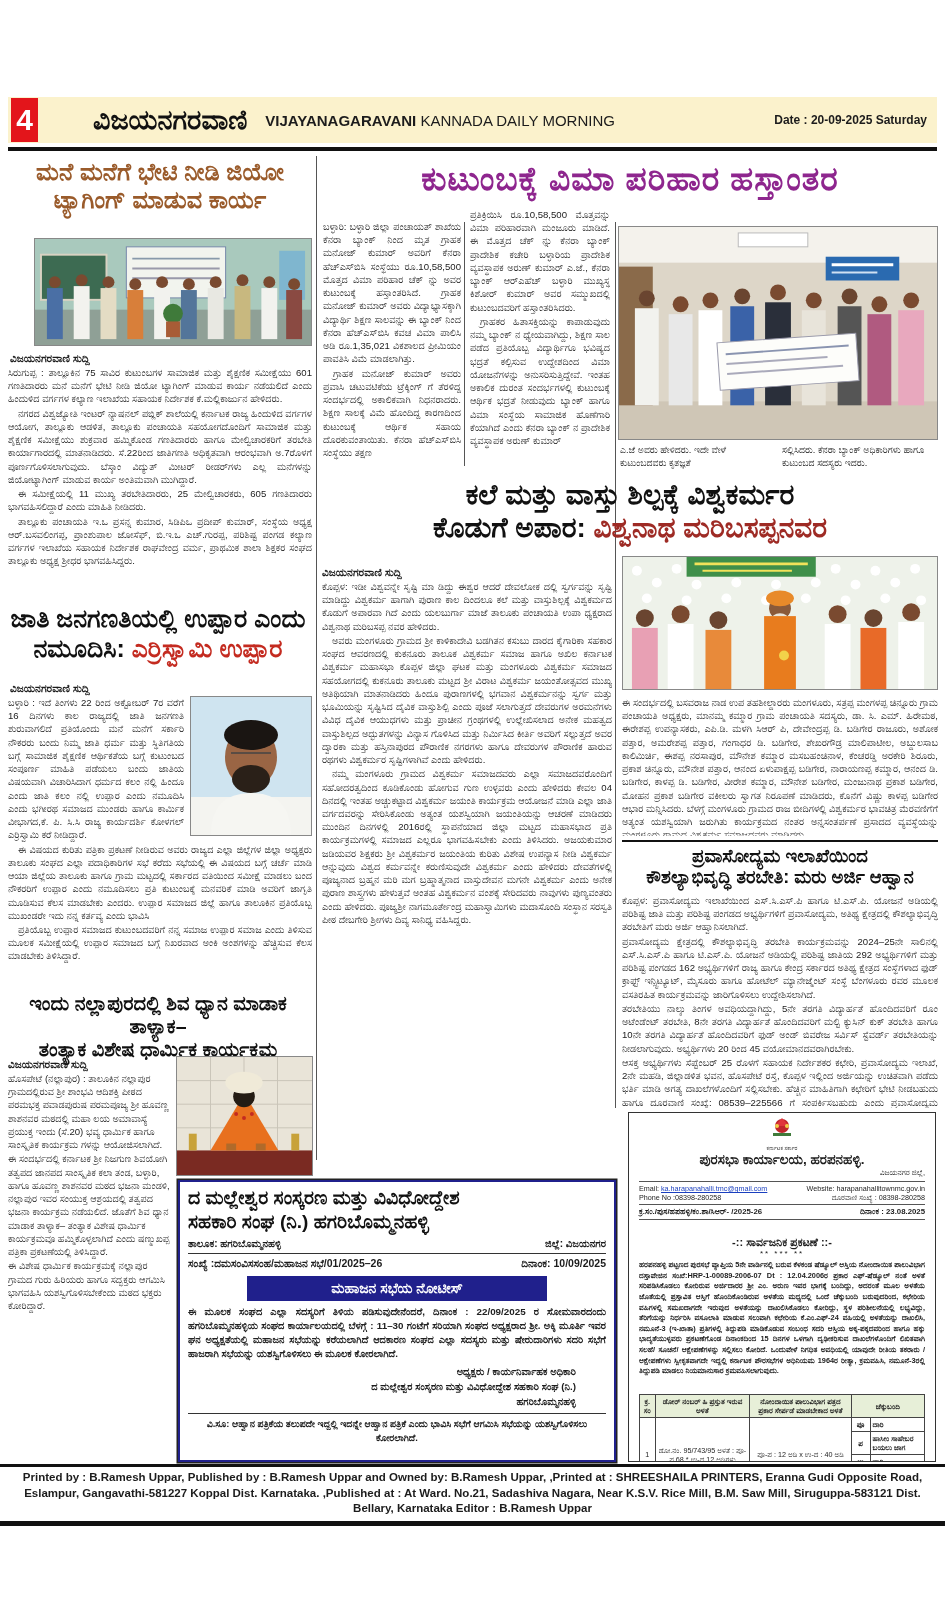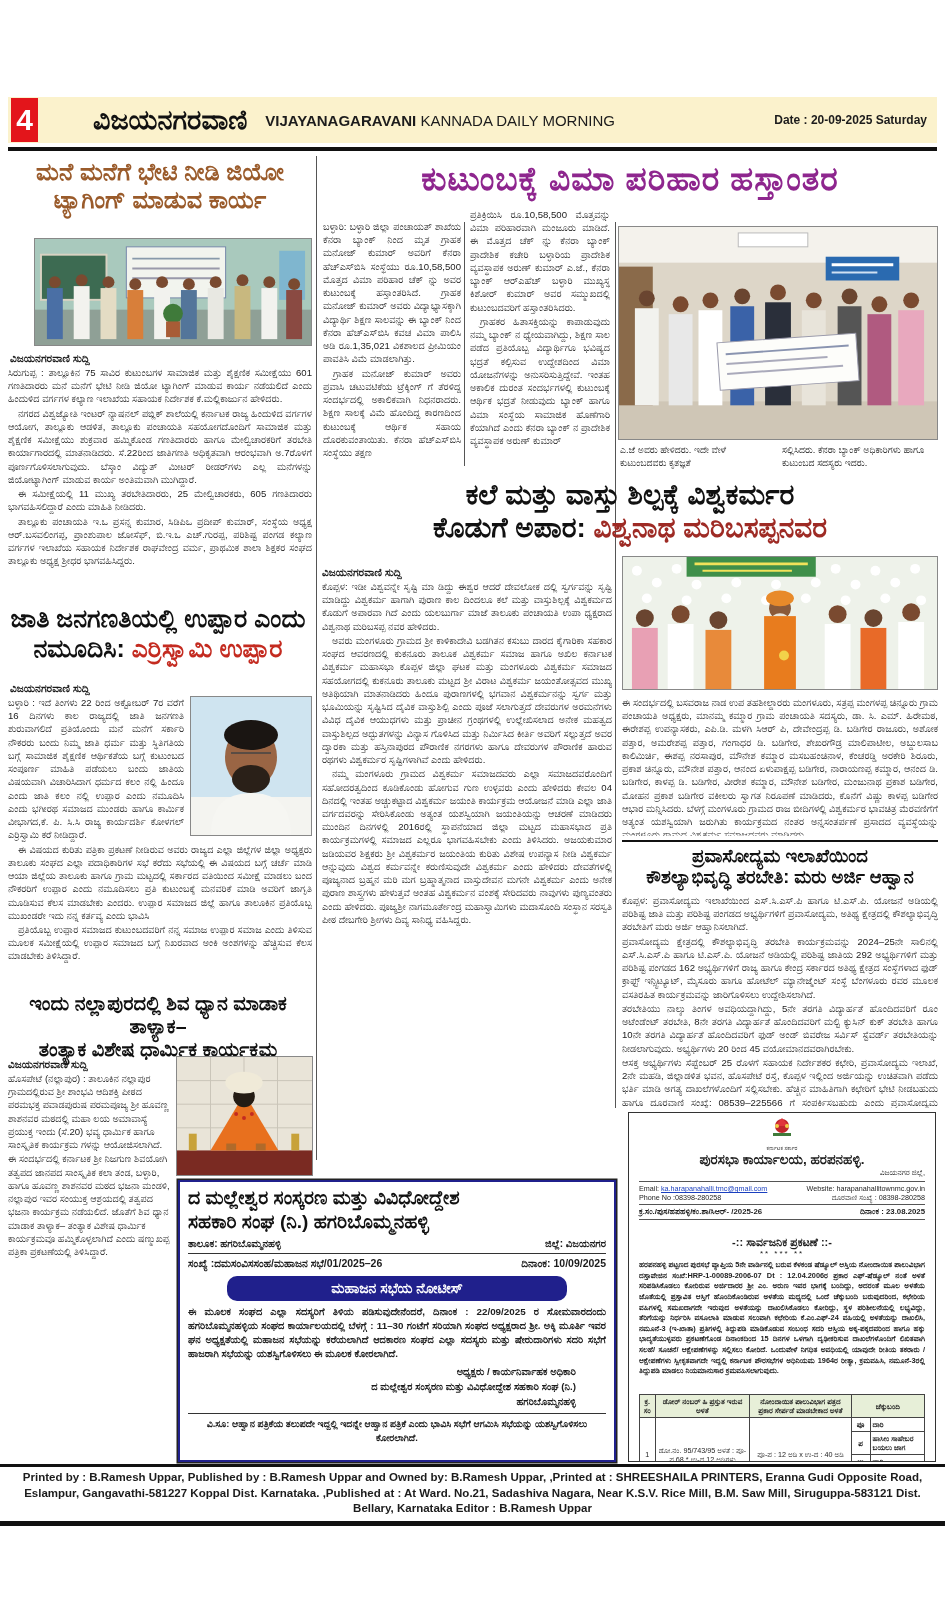--- a/index.html
+++ b/index.html
@@ -27,21 +27,21 @@
   .body-text p.nofirst{text-indent:0;}
   .photo{overflow:hidden;border:1px solid #888;background:#ccc;}
   .photo svg{display:block;width:100%;height:100%;}
   .cap2{font-size:9.3px;line-height:1.4;overflow:hidden;}
   .notice-box{border:2px solid #20208c;box-shadow:0 0 0 1.5px #222;background:#fff;padding:4px 8px;overflow:hidden;}
   .nb-title{font-size:19px;font-weight:bold;text-align:left;line-height:1.25;color:#111;}
   .nb-meta{display:flex;justify-content:space-between;font-size:10px;font-weight:bold;margin-top:4px;}
   .nb-ref{display:flex;justify-content:space-between;font-size:10.5px;font-weight:bold;
           border-top:1px solid #333;margin-top:3px;padding-top:3px;}
   .nb-banner{background:#20208c;color:#fff;font-weight:bold;font-size:14px;text-align:center;
-             width:340px;margin:6px auto 4px auto;padding:4px 0;border-radius:10px;}
+             width:300px;margin:6px auto 4px auto;padding:4px 0;}
   .nb-body{font-size:9.8px;line-height:1.45;text-align:justify;font-weight:bold;color:#222;}
   .nb-sign{text-align:right;font-size:9.8px;font-weight:bold;line-height:1.5;padding-right:30px;margin-top:4px;}
   .nb-ps{border-top:1px solid #333;margin-top:4px;padding-top:3px;text-align:center;
          font-size:9.4px;font-weight:bold;line-height:1.4;}
   .gov-box{border:1.5px solid #333;background:#fff;padding:4px 10px;overflow:hidden;}
   .gov-office{font-size:13.5px;font-weight:bold;text-align:center;}
   .gov-district{font-size:7.5px;text-align:right;}
   .gov-contact{display:flex;justify-content:space-between;font-size:7.2px;
                border-top:1px solid #555;border-bottom:1px solid #555;margin-top:3px;padding:2px 0;}
   .gov-contact .email{color:#1a3fbf;text-decoration:underline;}
@@ -174,20 +174,21 @@
         <circle cx="76" cy="58" r="2" fill="#c42b20"></circle>
       <rect x="12" y="78" width="8" height="17" fill="#c8a23a"></rect>
       <rect x="116" y="78" width="8" height="17" fill="#c8a23a"></rect>
       <rect x="50" y="88" width="10" height="7" fill="#b06a2a"></rect>
         <rect x="80" y="88" width="10" height="7" fill="#b06a2a"></rect>
     </svg>
   </div>
   <div class="abs body-text" style="left:8px;top:1072px;width:164px;height:368px;text-align:left;">
     <p class="nofirst">ಹೊಸಪೇಟೆ (ನಲ್ಲಾಪುರ) : ತಾಲೂಕಿನ ನಲ್ಲಾಪುರ ಗ್ರಾಮದಲ್ಲಿರುವ ಶ್ರೀ ಶಾಂಭವಿ ಆದಿಶಕ್ತಿ ಪೀಠದ ಪರಮಭಕ್ತ ಪವಾಡಪುರುಷ ಪರಮಪೂಜ್ಯ ಶ್ರೀ ಹೂವಣ್ಣ ಶಾಶನವರ ಮಠದಲ್ಲಿ ಮಹಾ ಲಯ ಅಮಾವಾಸ್ಯೆ ಪ್ರಯುಕ್ತ ಇಂದು (ಸೆ.20) ಭವ್ಯ ಧಾರ್ಮಿಕ ಹಾಗೂ ಸಾಂಸ್ಕೃತಿಕ ಕಾರ್ಯಕ್ರಮ ಗಳನ್ನು ಆಯೋಜಿಸಲಾಗಿದೆ.</p>
     <p class="nofirst">ಈ ಸಂದರ್ಭದಲ್ಲಿ ಕರ್ನಾಟಕ ಶ್ರೀ ನಿಜಗುಣ ಶಿವಯೋಗಿ ತತ್ವಪದ ಜಾನಪದ ಸಾಂಸ್ಕೃತಿಕ ಕಲಾ ತಂಡ, ಬಳ್ಳಾರಿ, ಹಾಗೂ ಹೂವಣ್ಣ ಶಾಶನವರ ಮಠದ ಭಜನಾ ಮಂಡಳಿ, ನಲ್ಲಾಪುರ ಇವರ ಸಂಯುಕ್ತ ಆಶ್ರಯದಲ್ಲಿ ತತ್ವಪದ ಭಜನಾ ಕಾರ್ಯಕ್ರಮ ನಡೆಯಲಿದೆ. ಜೊತೆಗೆ ಶಿವ ಧ್ಯಾನ ಮಾಡಾಕ ತಾಳ್ಯಾಕ– ತಂತ್ಯಾಕ ವಿಶೇಷ ಧಾರ್ಮಿಕ ಕಾರ್ಯಕ್ರಮವೂ ಹಮ್ಮಿಕೊಳ್ಳಲಾಗಿದೆ ಎಂದು ಷಣ್ಮುಖಪ್ಪ ಪತ್ರಿಕಾ ಪ್ರಕಟಣೆಯಲ್ಲಿ ತಿಳಿಸಿದ್ದಾರೆ.</p>
+    <p class="nofirst">ಈ ವಿಶೇಷ ಧಾರ್ಮಿಕ ಕಾರ್ಯಕ್ರಮಕ್ಕೆ ನಲ್ಲಾಪುರ ಗ್ರಾಮದ ಗುರು ಹಿರಿಯರು ಹಾಗೂ ಸದ್ಭಕ್ತರು ಆಗಮಿಸಿ ಭಾಗವಹಿಸಿ ಯಶಸ್ವಿಗೊಳಿಸಬೇಕೆಂದು ಮಠದ ಭಕ್ತರು ಕೋರಿದ್ದಾರೆ.</p>
   </div>
 
   <div class="abs headline hl-purple" style="left:322px;top:160px;width:616px;height:50px;">ಕುಟುಂಬಕ್ಕೆ ವಿಮಾ ಪರಿಹಾರ ಹಸ್ತಾಂತರ</div>
   <div class="abs body-text" style="left:323px;top:220px;width:138px;height:248px;">
     <p class="nofirst">ಬಳ್ಳಾರಿ: ಬಳ್ಳಾರಿ ಜಿಲ್ಲಾ ಪಂಚಾಯತ್ ಶಾಖೆಯ ಕೆನರಾ ಬ್ಯಾಂಕ್ ನಿಂದ ಮೃತ ಗ್ರಾಹಕ ಮನೋಜ್ ಕುಮಾರ್ ಅವರಿಗೆ ಕೆನರಾ ಹೆಚ್‌ಎಸ್‌ಬಿಸಿ ಸಂಸ್ಥೆಯು ರೂ.10,58,500 ಮೊತ್ತದ ವಿಮಾ ಪರಿಹಾರ ಚೆಕ್ ನ್ನು ಅವರ ಕುಟುಂಬಕ್ಕೆ ಹಸ್ತಾಂತರಿಸಿದೆ. ಗ್ರಾಹಕ ಮನೋಜ್ ಕುಮಾರ್ ಅವರು ವಿದ್ಯಾಭ್ಯಾಸಕ್ಕಾಗಿ ವಿದ್ಯಾರ್ಥಿ ಶಿಕ್ಷಣ ಸಾಲವನ್ನು ಈ ಬ್ಯಾಂಕ್ ನಿಂದ ಕೆನರಾ ಹೆಚ್‌ಎಸ್‌ಬಿಸಿ ಕವಚ ವಿಮಾ ಪಾಲಿಸಿ ಅಡಿ ರೂ.1,35,021 ವಿಕಶಾಲದ ಪ್ರೀಮಿಯಂ ಪಾವತಿಸಿ ವಿಮೆ ಮಾಡಲಾಗಿತ್ತು.</p>
     <p>ಗ್ರಾಹಕ ಮನೋಜ್ ಕುಮಾರ್ ಅವರು ಪ್ರವಾಸಿ ಚಟುವಟಿಕೆಯ ಟ್ರೆಕ್ಕಿಂಗ್ ಗೆ ತೆರಳಿದ್ದ ಸಂದರ್ಭದಲ್ಲಿ ಅಕಾಲಿಕವಾಗಿ ನಿಧನರಾದರು. ಶಿಕ್ಷಣ ಸಾಲಕ್ಕೆ ವಿಮೆ ಹೊಂದಿದ್ದ ಕಾರಣದಿಂದ ಕುಟುಂಬಕ್ಕೆ ಆರ್ಥಿಕ ಸಹಾಯ ದೊರಕುವಂತಾಯಿತು. ಕೆನರಾ ಹೆಚ್‌ಎಸ್‌ಬಿಸಿ ಸಂಸ್ಥೆಯು ತಕ್ಷಣ</p>
   </div>
   <div class="abs body-text" style="left:470px;top:208px;width:140px;height:248px;">
     <p class="nofirst">ಪ್ರತಿಕ್ರಿಯಿಸಿ ರೂ.10,58,500 ಮೊತ್ತವನ್ನು ವಿಮಾ ಪರಿಹಾರವಾಗಿ ಮಂಜೂರು ಮಾಡಿದೆ. ಈ ಮೊತ್ತದ ಚೆಕ್ ನ್ನು ಕೆನರಾ ಬ್ಯಾಂಕ್ ಪ್ರಾದೇಶಿಕ ಕಚೇರಿ ಬಳ್ಳಾರಿಯ ಪ್ರಾದೇಶಿಕ ವ್ಯವಸ್ಥಾಪಕ ಅರುಣ್ ಕುಮಾರ್ ಎ.ಜೆ., ಕೆನರಾ ಬ್ಯಾಂಕ್ ಆರ್‌ಎಹೆಚ್ ಬಳ್ಳಾರಿ ಮುಖ್ಯಸ್ಥ ಕಿಶೋರ್ ಕುಮಾರ್ ಅವರ ಸಮ್ಮುಖದಲ್ಲಿ ಕುಟುಂಬದವರಿಗೆ ಹಸ್ತಾಂತರಿಸಿದರು.</p>
     <p>ಗ್ರಾಹಕರ ಹಿತಾಸಕ್ತಿಯನ್ನು ಕಾಪಾಡುವುದು ನಮ್ಮ ಬ್ಯಾಂಕ್ ನ ಧ್ಯೇಯವಾಗಿದ್ದು, ಶಿಕ್ಷಣ ಸಾಲ ಪಡೆದ ಪ್ರತಿಯೊಬ್ಬ ವಿದ್ಯಾರ್ಥಿಗೂ ಭವಿಷ್ಯದ ಭದ್ರತೆ ಕಲ್ಪಿಸುವ ಉದ್ದೇಶದಿಂದ ವಿಮಾ ಯೋಜನೆಗಳನ್ನು ಅನುಸರಿಸುತ್ತಿದ್ದೇವೆ. ಇಂತಹ ಅಕಾಲಿಕ ದುರಂತ ಸಂದರ್ಭಗಳಲ್ಲಿ ಕುಟುಂಬಕ್ಕೆ ಆರ್ಥಿಕ ಭದ್ರತೆ ನೀಡುವುದು ಬ್ಯಾಂಕ್ ಹಾಗೂ ವಿಮಾ ಸಂಸ್ಥೆಯ ಸಾಮಾಜಿಕ ಹೊಣೆಗಾರಿ ಕೆಯಾಗಿದೆ ಎಂದು ಕೆನರಾ ಬ್ಯಾಂಕ್ ನ ಪ್ರಾದೇಶಿಕ ವ್ಯವಸ್ಥಾಪಕ ಅರುಣ್ ಕುಮಾರ್</p>

